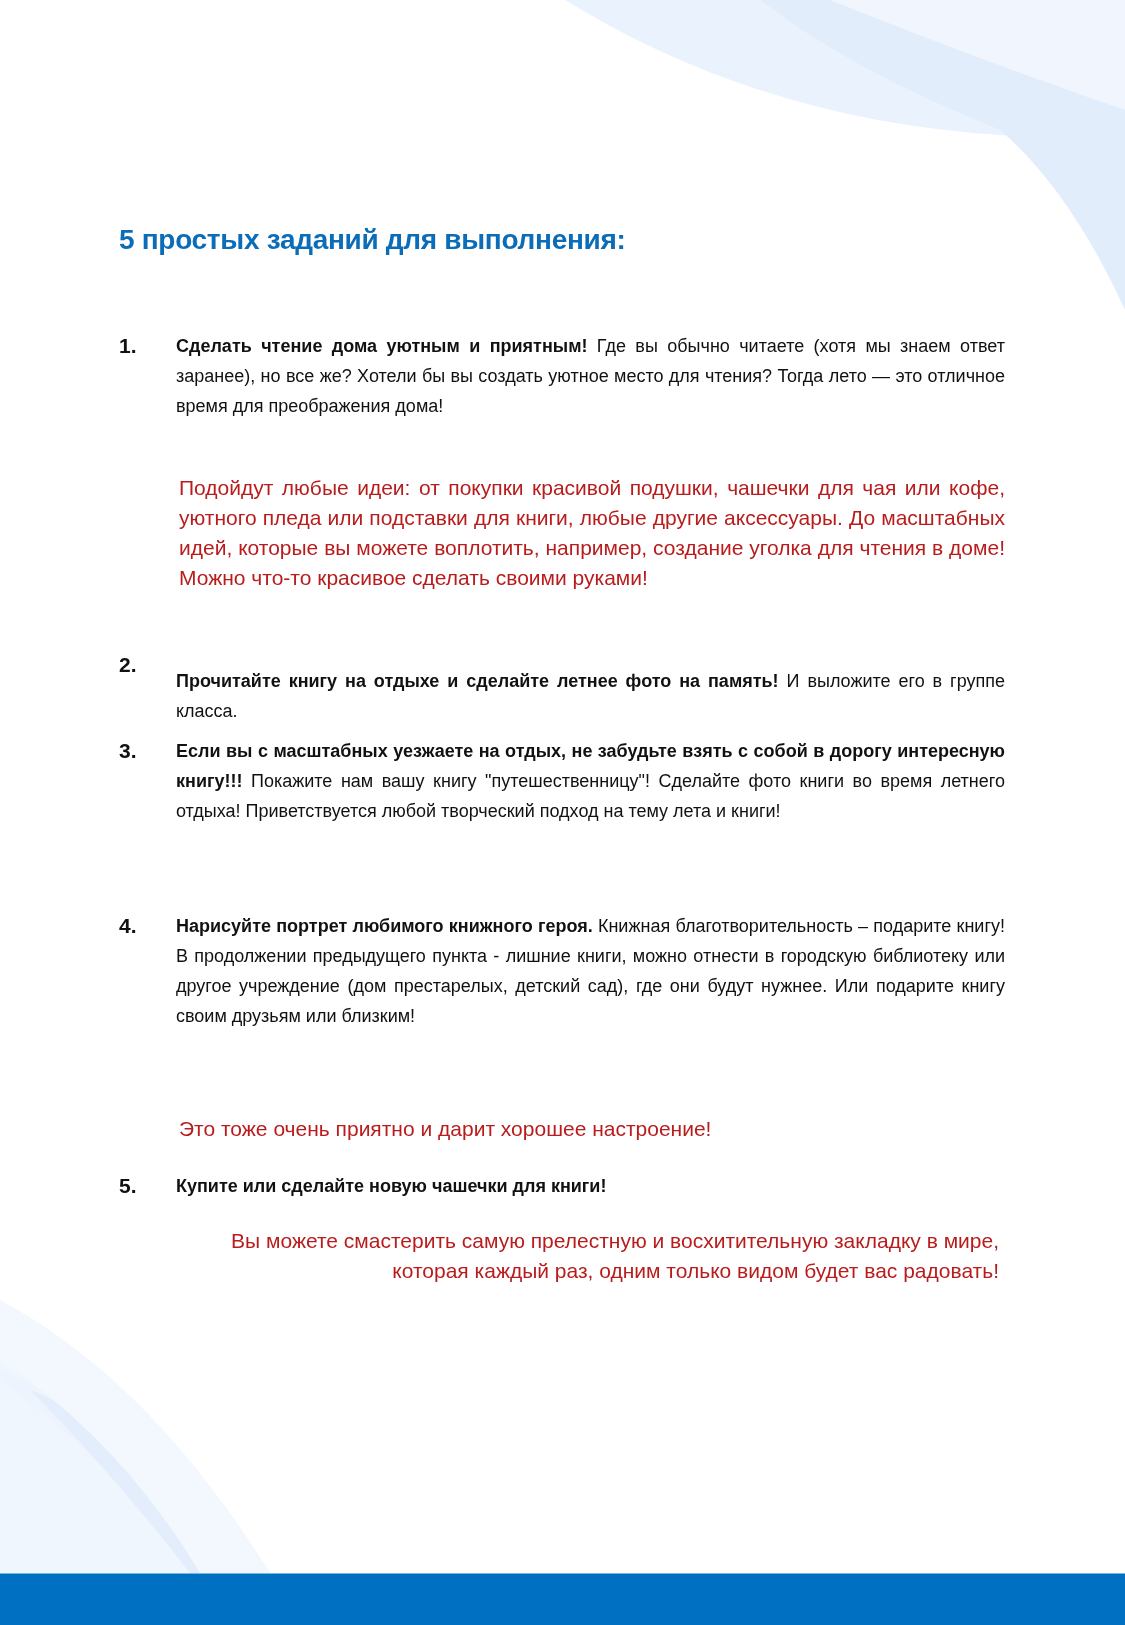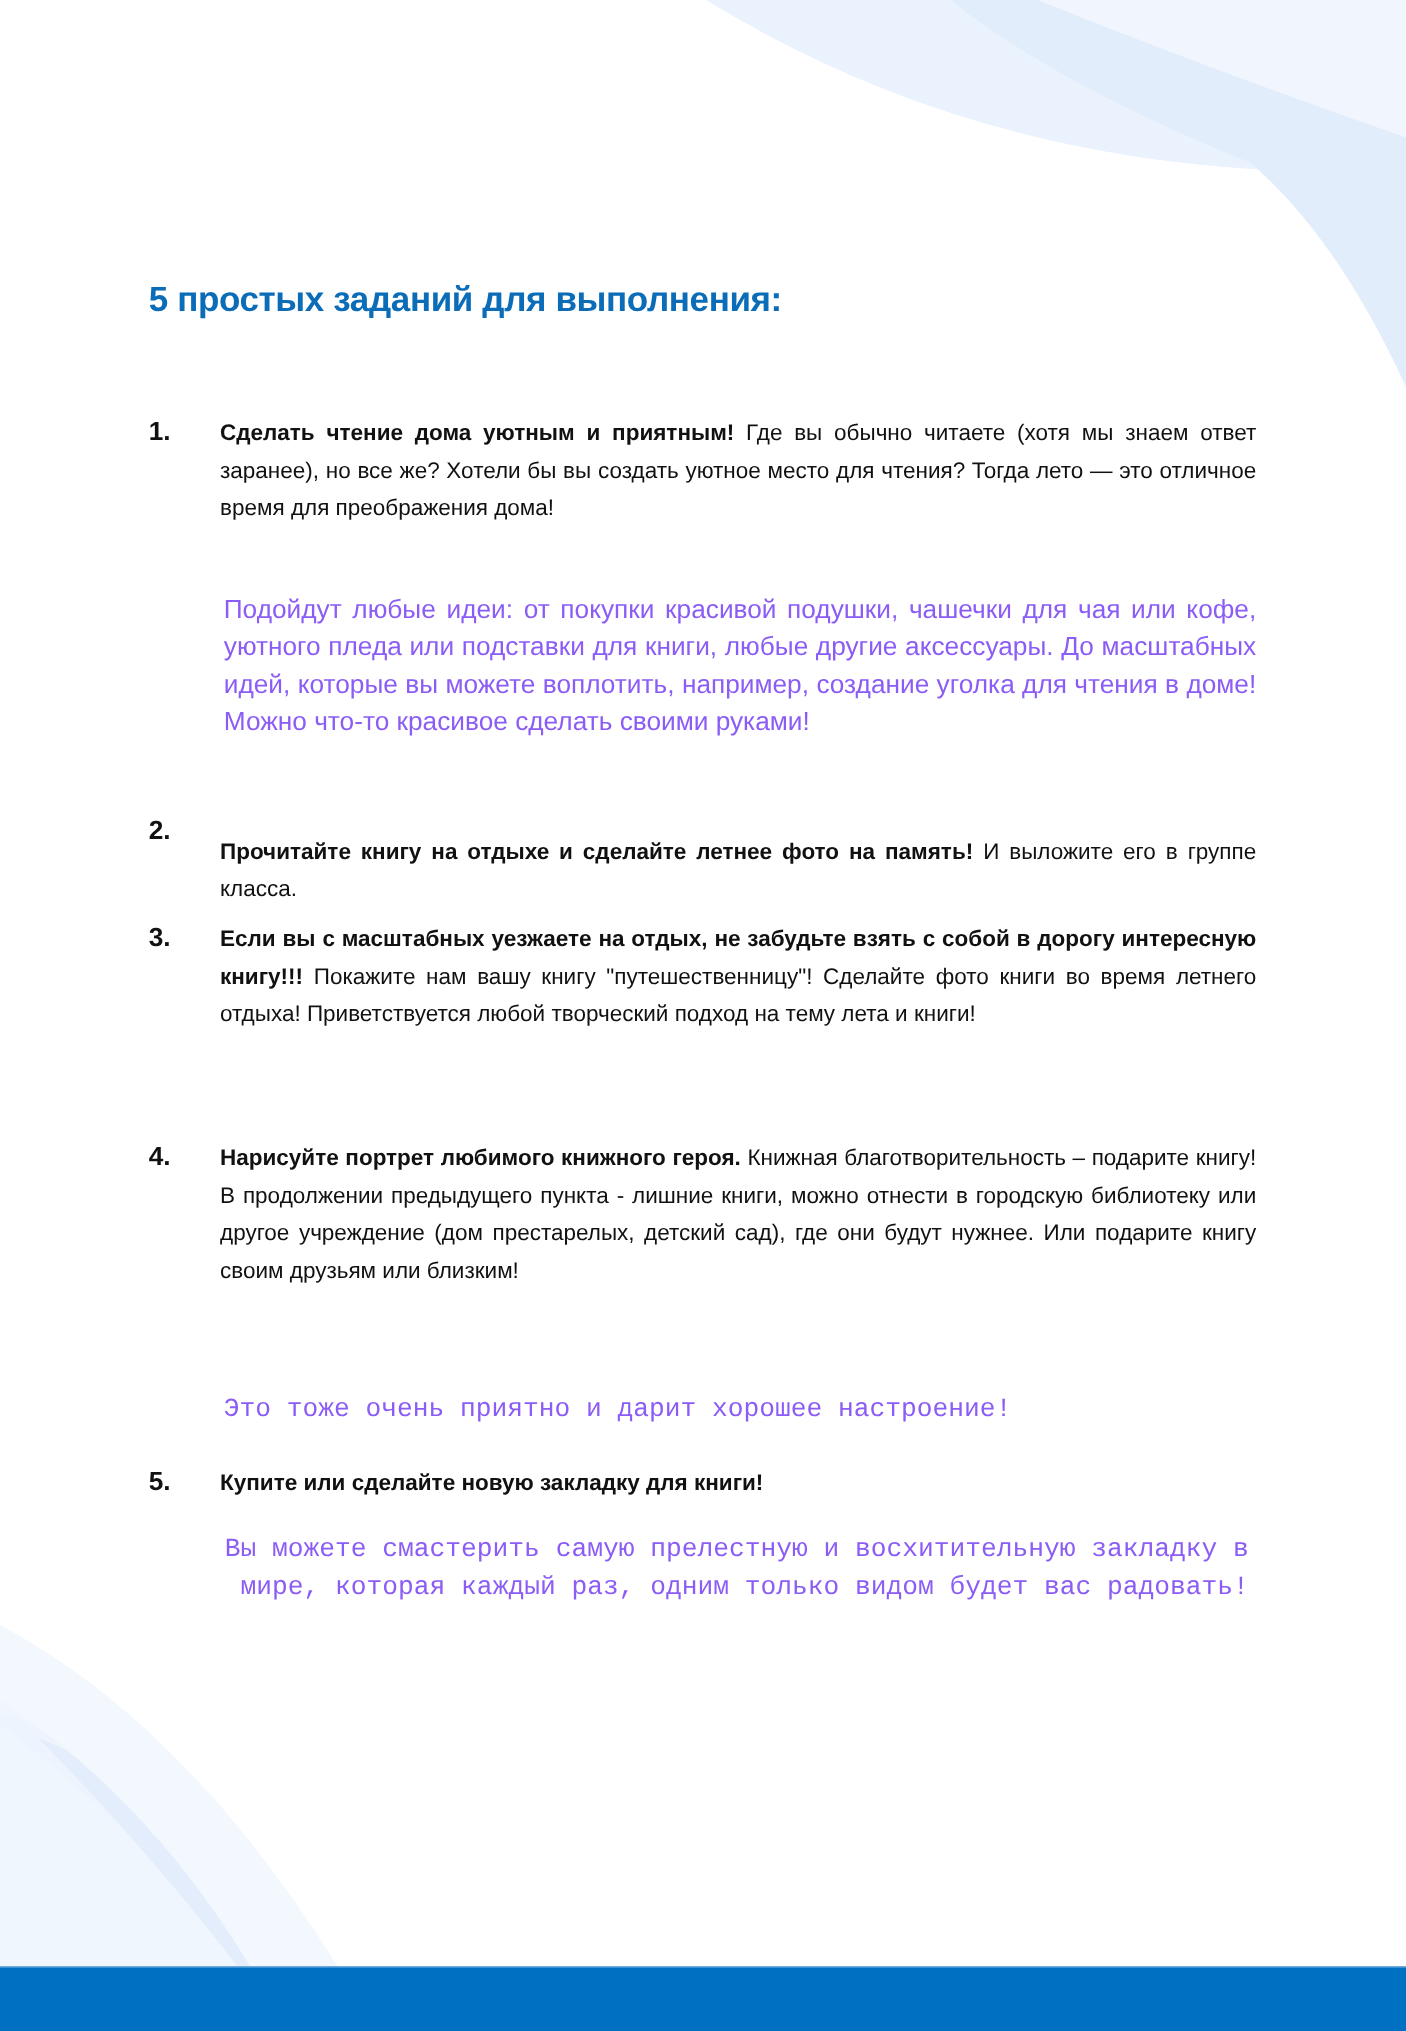--- a/index.html
+++ b/index.html
@@ -28,23 +28,23 @@
   }
   .para {
     margin-left: 57px; width: 829px;
     font-family: "Liberation Sans", sans-serif; font-size: 18px; line-height: 30px;
     text-align: justify; color: #111;
   }
   .para b { font-weight: bold; }
   .sub {
     position: absolute; left: 179px; width: 826px;
     font-family: "Liberation Sans", sans-serif; font-size: 21px; line-height: 30px;
-    text-align: justify; color: #8b5cf6;
+    text-align: justify; color: #b91c1c;
   }
-  .sub.left { text-align: left; font-family: Liberation Mono, monospace; }
+  .sub.left { text-align: left; }
 </style>
 </head>
 <body>
 
 <svg class="bg" width="1125" height="1625" viewBox="0 0 1125 1625">
 
   <path d="M565 0 Q 760 120 1000 135 Q 1080 140 1125 160 L1125 0 Z" fill="#eaf2fd"></path>
   <path d="M760 0 Q 850 70 1000 130 Q 1070 190 1125 310 L1125 0 Z" fill="#e2edfc"></path>
   <path d="M830 0 Q 980 60 1125 110 L1125 0 Z" fill="#f1f6fe"></path>
 
@@ -76,16 +76,16 @@
   </div>
 
   <div class="item" style="top:911px;">
     <span class="num">4.</span>
     <p class="para" style="margin:0 0 15px 57px;"><b>Нарисуйте портрет любимого книжного героя.</b><span> Книжная благотворительность – подарите книгу! В продолжении предыдущего пункта - лишние книги, можно отнести в городскую библиотеку или другое учреждение (дом престарелых, детский сад), где они будут нужнее. Или подарите книгу своим друзьям или близким!</span></p>
   </div>
   <p class="sub left" style="top:1114px; margin:0;">Это тоже очень приятно и дарит хорошее настроение!</p>
 
   <div class="item" style="top:1171px;">
     <span class="num">5.</span>
-    <p class="para" style="margin:0 0 0 57px;"><b>Купите или сделайте новую закладку для книги!</b><span></span></p>
+    <p class="para" style="margin:0 0 0 57px;"><b>Купите или сделайте новую чашечки для книги!</b><span></span></p>
   </div>
   <p class="sub left" style="top:1226px; margin:0; width:820px;text-align:right;">Вы можете смастерить самую прелестную и восхитительную закладку в мире, которая каждый раз, одним только видом будет вас радовать!</p>
 </div>
 
 </body></html>

